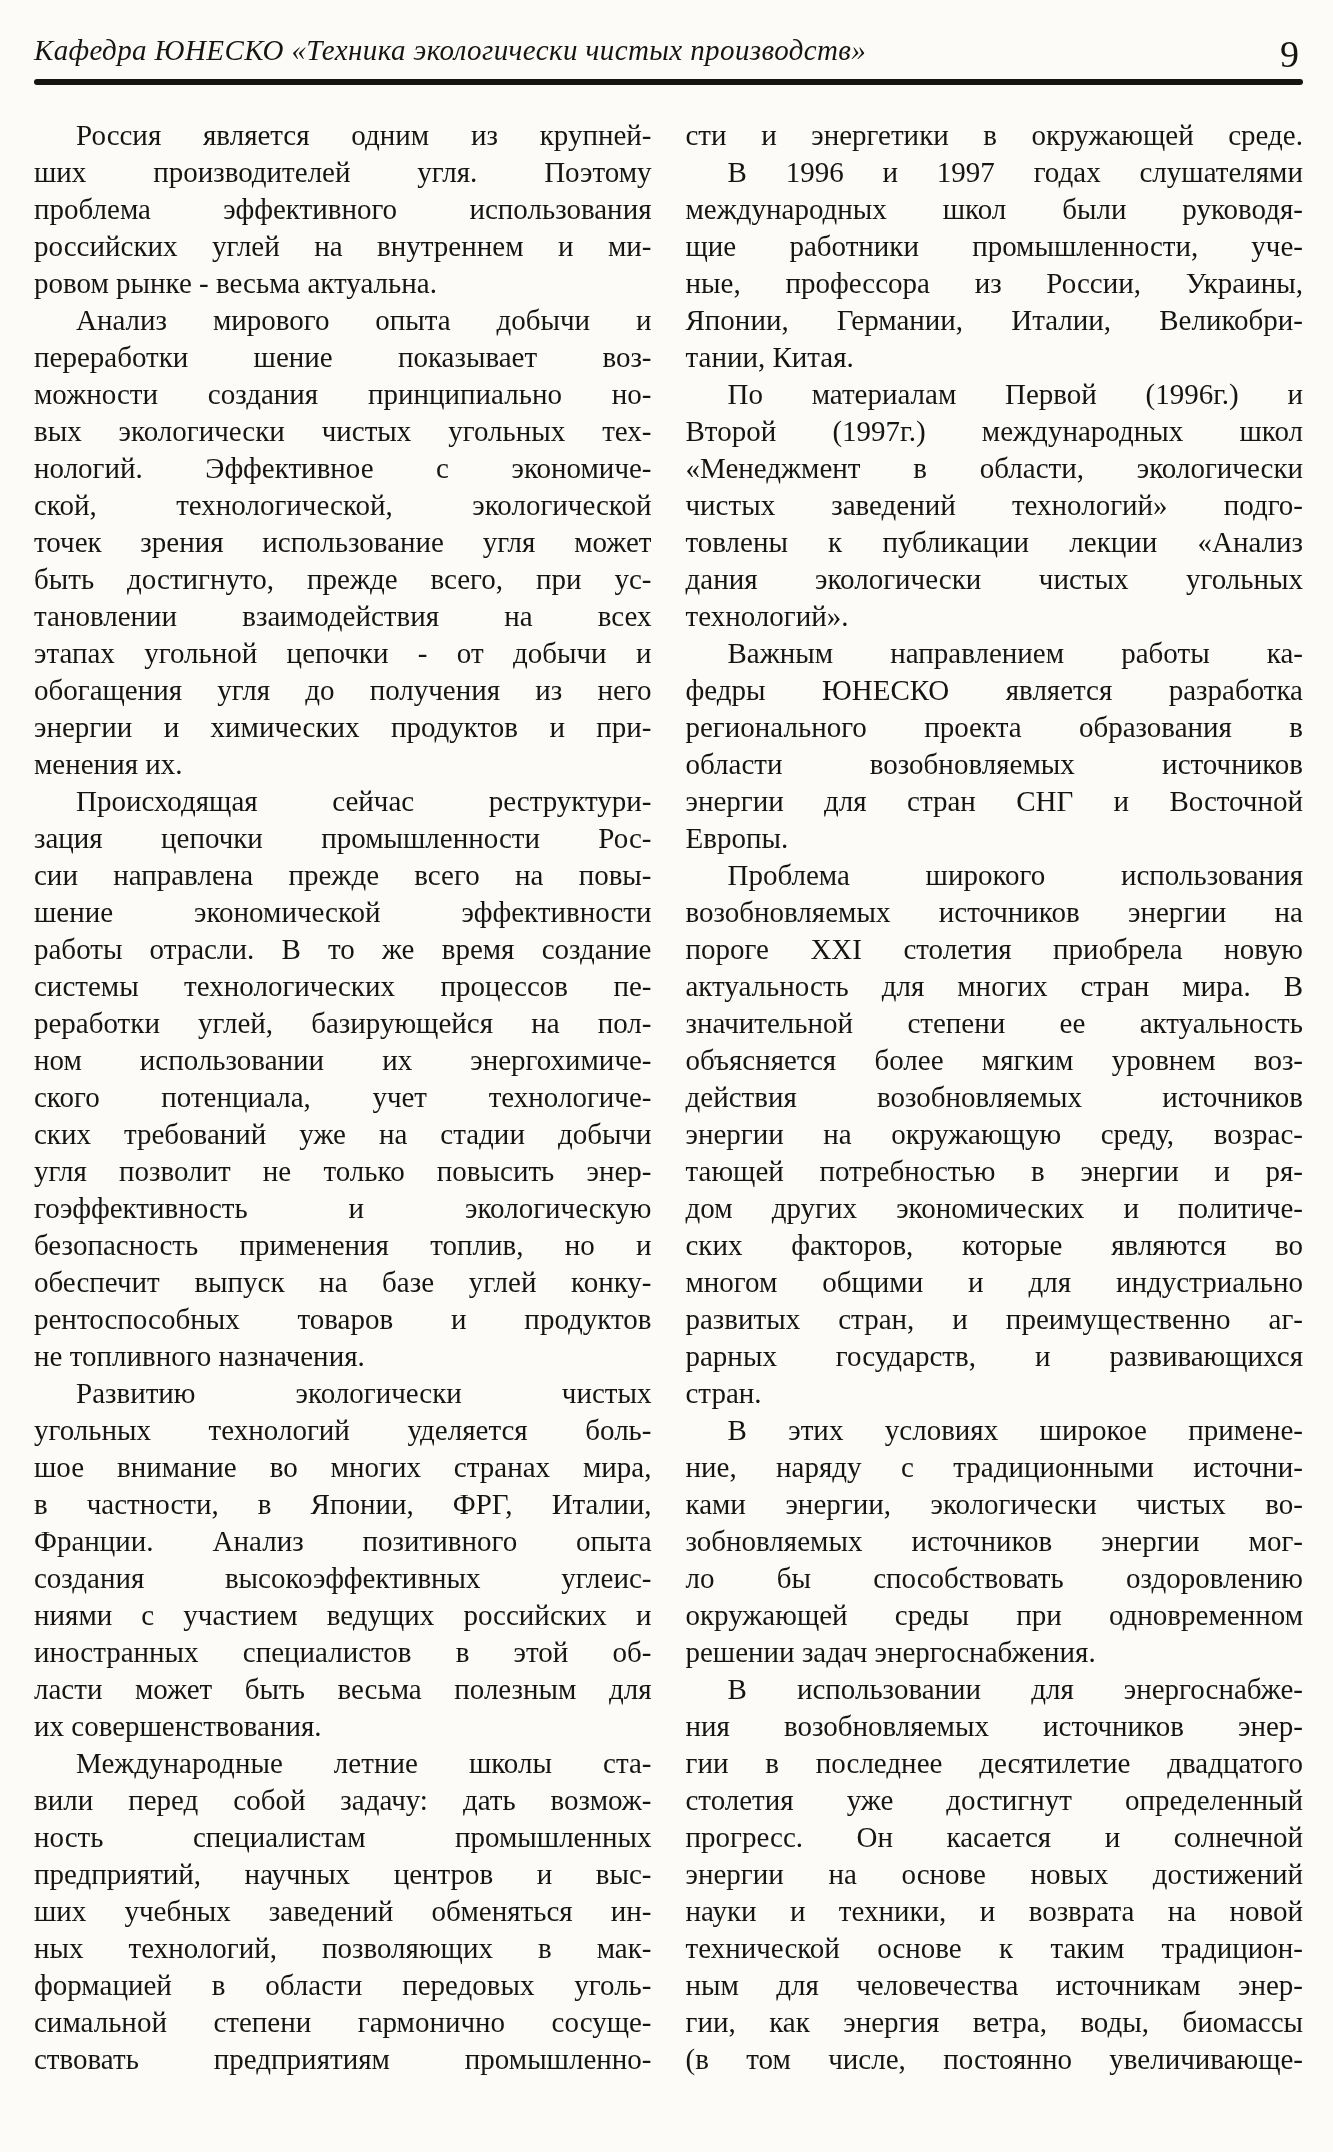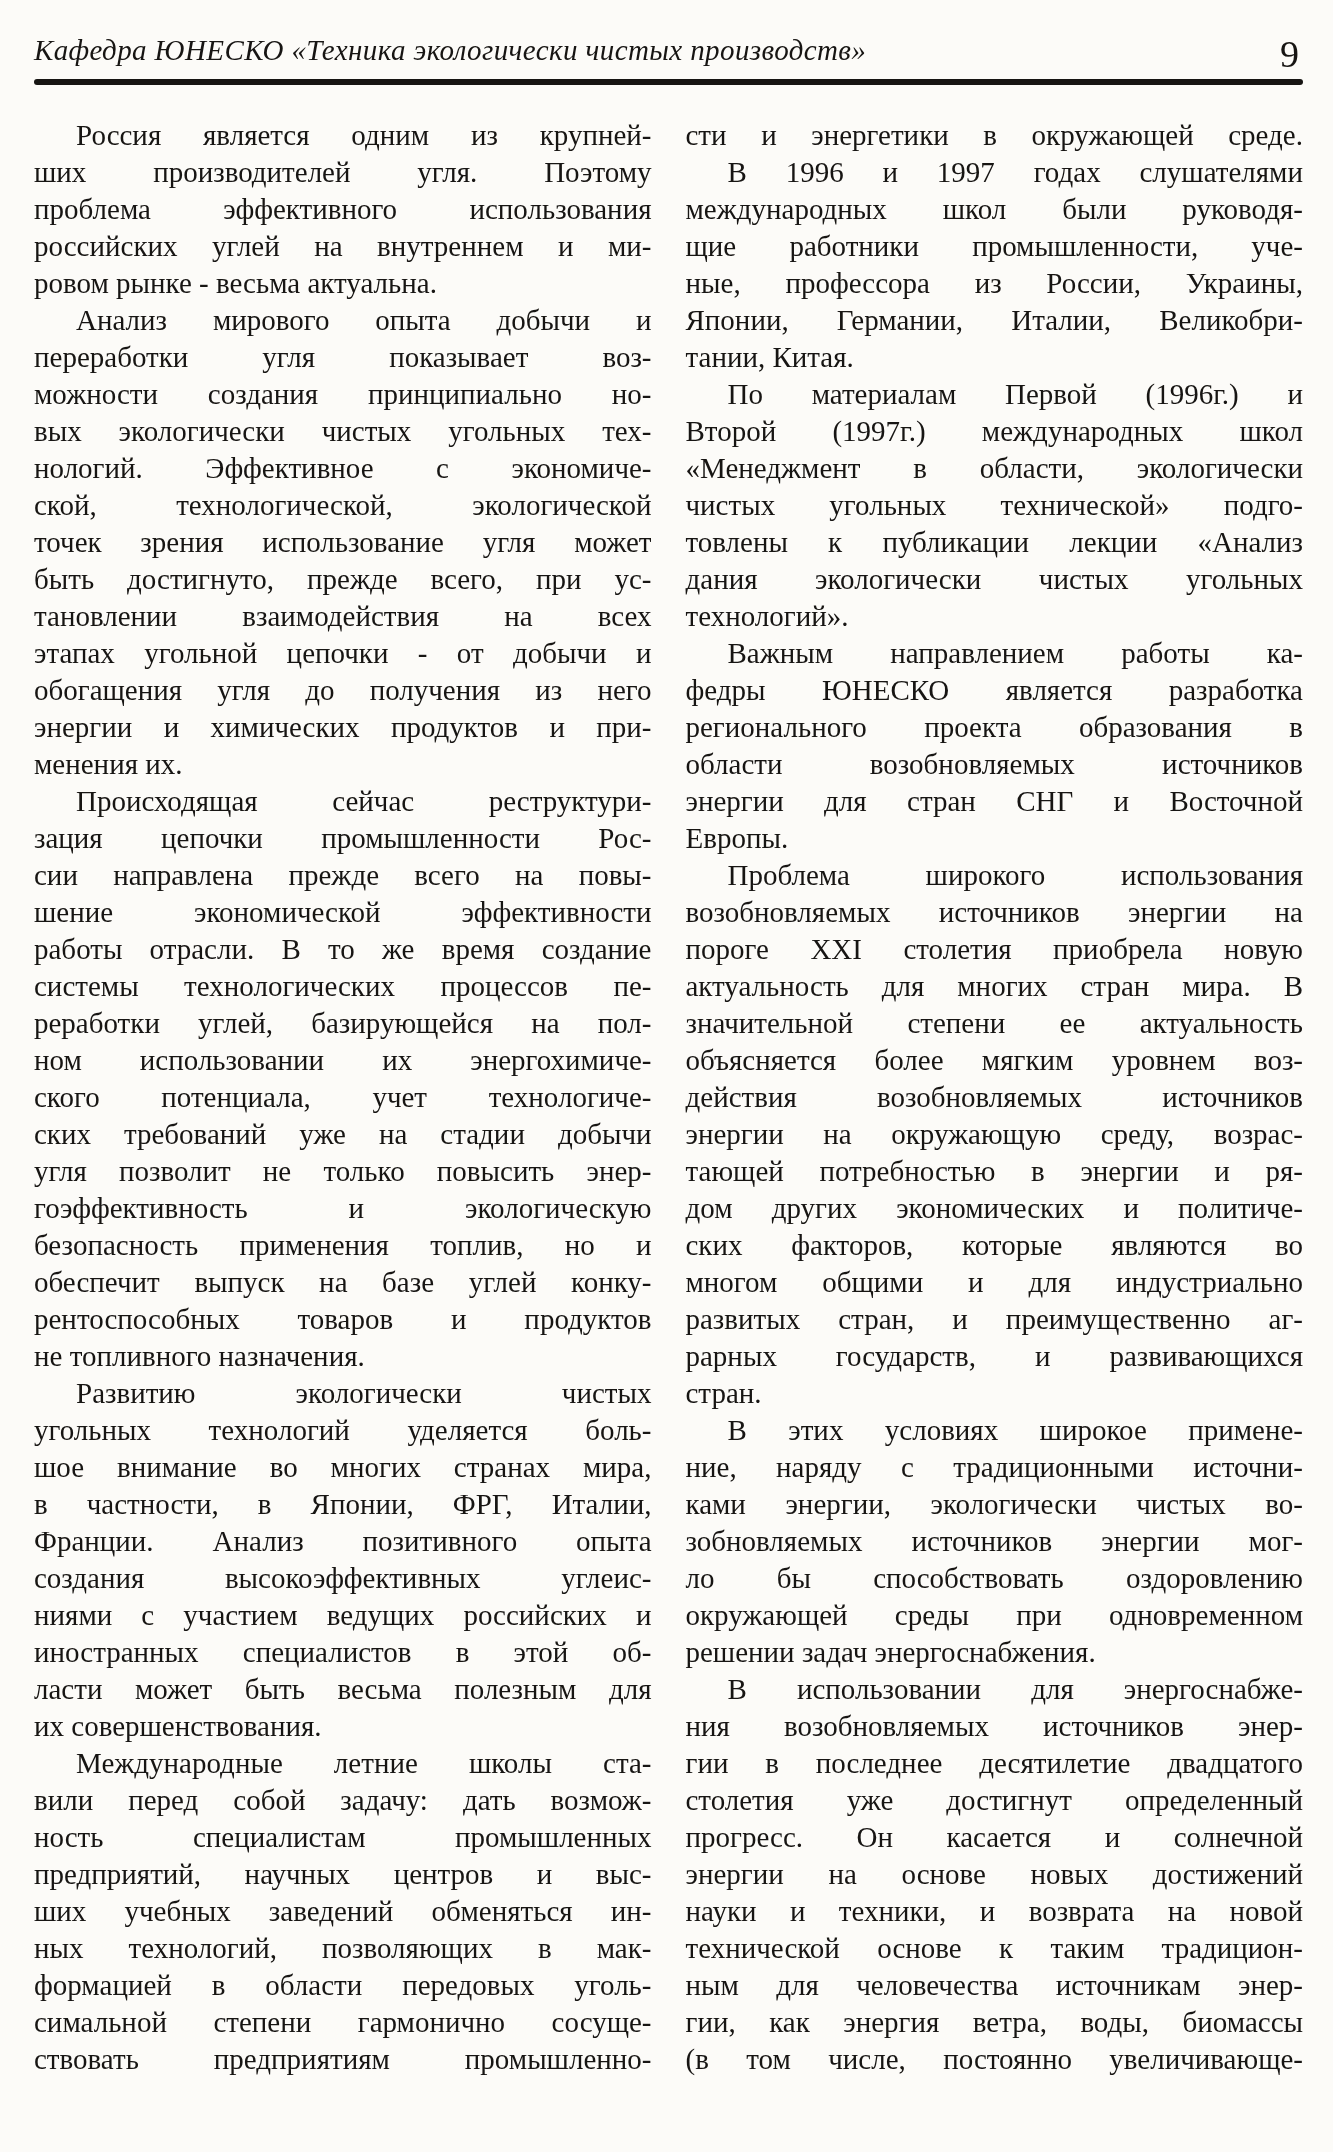--- a/index.html
+++ b/index.html
@@ -69,21 +69,21 @@
     <section class="col">
         <div class="para">
           <div class="line indent">Россия является одним из крупней-</div>
           <div class="line">ших производителей угля. Поэтому</div>
           <div class="line">проблема эффективного использования</div>
           <div class="line">российских углей на внутреннем и ми-</div>
           <div class="line end">ровом рынке - весьма актуальна.</div>
         </div>
         <div class="para">
           <div class="line indent">Анализ мирового опыта добычи и</div>
-          <div class="line">переработки угля показывает воз-</div>
+          <div class="line">переработки шение показывает воз-</div>
           <div class="line">можности создания принципиально но-</div>
           <div class="line">вых экологически чистых угольных тех-</div>
           <div class="line">нологий. Эффективное с экономиче-</div>
           <div class="line">ской, технологической, экологической</div>
           <div class="line">точек зрения использование угля может</div>
           <div class="line">быть достигнуто, прежде всего, при ус-</div>
           <div class="line">тановлении взаимодействия на всех</div>
           <div class="line">этапах угольной цепочки - от добычи и</div>
           <div class="line">обогащения угля до получения из него</div>
           <div class="line">энергии и химических продуктов и при-</div>
@@ -140,21 +140,21 @@
           <div class="line">международных школ были руководя-</div>
           <div class="line">щие работники промышленности, уче-</div>
           <div class="line">ные, профессора из России, Украины,</div>
           <div class="line">Японии, Германии, Италии, Великобри-</div>
           <div class="line end">тании, Китая.</div>
         </div>
         <div class="para">
           <div class="line indent">По материалам Первой (1996г.) и</div>
           <div class="line">Второй (1997г.) международных школ</div>
           <div class="line">«Менеджмент в области, экологически</div>
-          <div class="line">чистых угольных технической» подго-</div>
+          <div class="line">чистых заведений технологий» подго-</div>
           <div class="line">товлены к публикации лекции «Анализ</div>
           <div class="line">дания экологически чистых угольных</div>
           <div class="line end">технологий».</div>
         </div>
         <div class="para">
           <div class="line indent">Важным направлением работы ка-</div>
           <div class="line">федры ЮНЕСКО является разработка</div>
           <div class="line">регионального проекта образования в</div>
           <div class="line">области возобновляемых источников</div>
           <div class="line">энергии для стран СНГ и Восточной</div>

